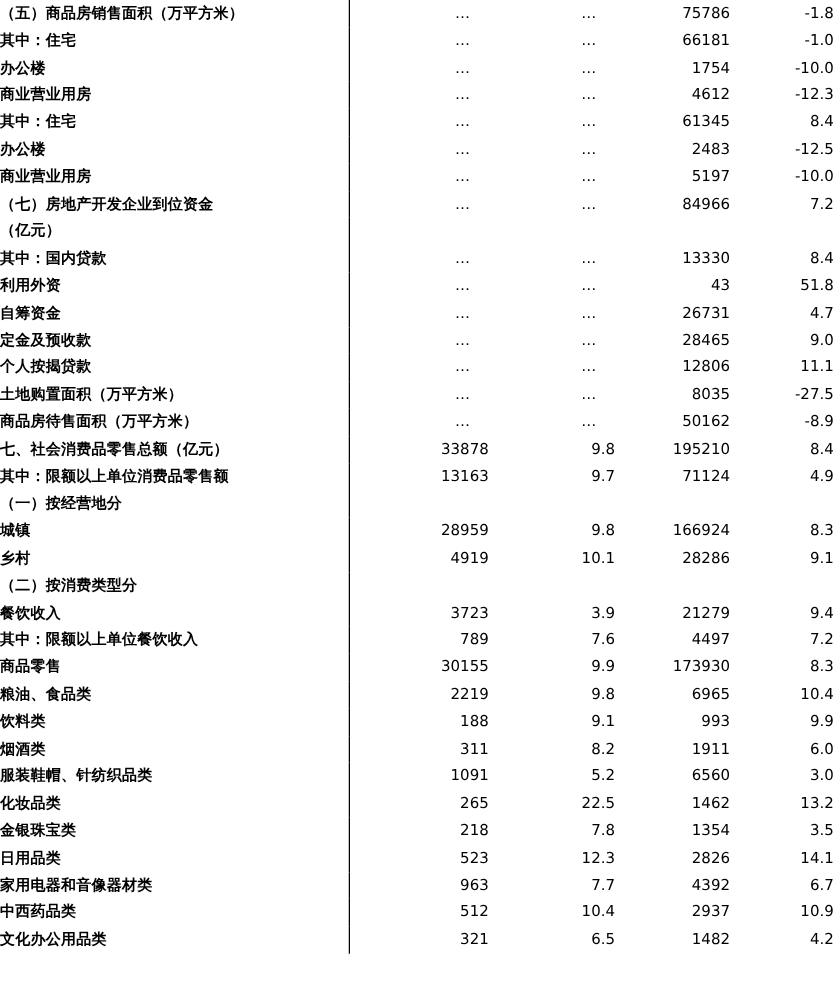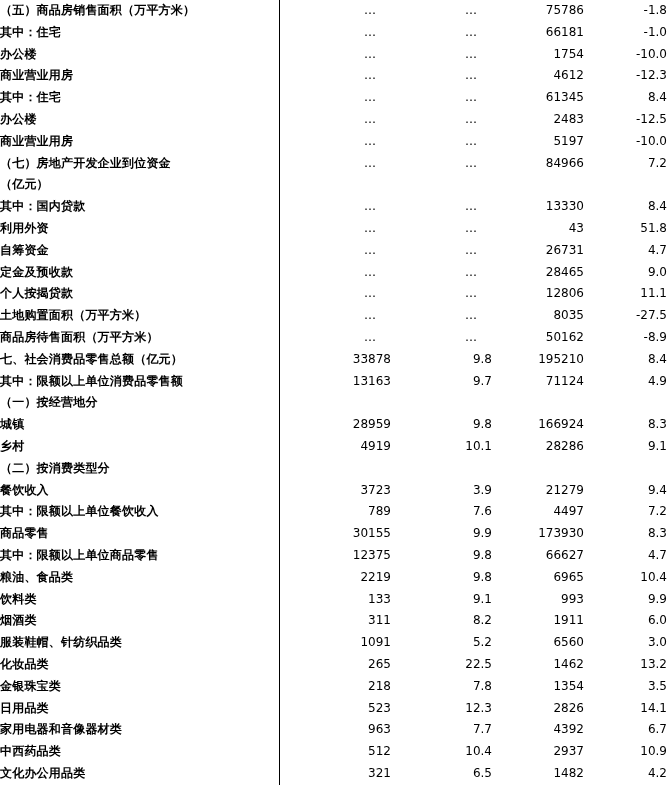--- a/index.html
+++ b/index.html
@@ -235,36 +235,29 @@
         <td class="num">7.2</td>
       </tr>
       <tr>
         <td class="label ind0">商品零售</td>
         <td class="num">30155</td>
         <td class="num">9.9</td>
         <td class="num">173930</td>
         <td class="num">8.3</td>
       </tr>
       <tr>
-        <td class="label ind1">其中：限额以上单位商品零售</td>
-        <td class="num">12375</td>
-        <td class="num">9.8</td>
-        <td class="num">66627</td>
-        <td class="num">4.7</td>
-      </tr>
-      <tr>
         <td class="label ind3">粮油、食品类</td>
         <td class="num">2219</td>
         <td class="num">9.8</td>
         <td class="num">6965</td>
         <td class="num">10.4</td>
       </tr>
       <tr>
         <td class="label ind3">饮料类</td>
-        <td class="num">133</td>
+        <td class="num">188</td>
         <td class="num">9.1</td>
         <td class="num">993</td>
         <td class="num">9.9</td>
       </tr>
       <tr>
         <td class="label ind3">烟酒类</td>
         <td class="num">311</td>
         <td class="num">8.2</td>
         <td class="num">1911</td>
         <td class="num">6.0</td>

